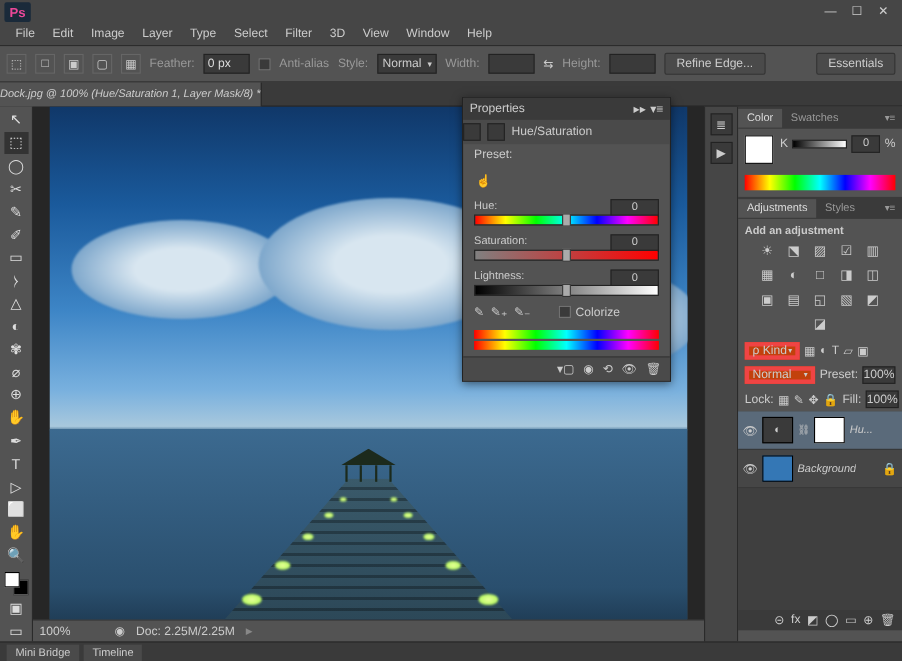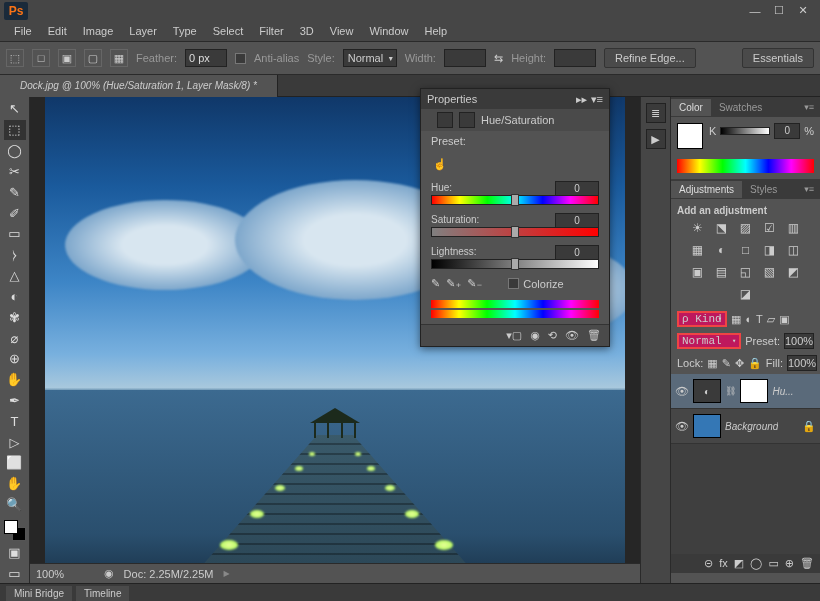--- a/index.html
+++ b/index.html
@@ -1,33 +1,33 @@
 <!DOCTYPE html>
 <html><head>
 <meta charset="utf-8">
 <style>
 * { margin:0; padding:0; box-sizing:border-box; font-family:Tahoma,Arial,sans-serif; font-size:11px; color:#ccc; user-select:none; }
 body { background:#464646; width:820px; height:601px; overflow:hidden; position:relative; }
 .titlebar { height:21px; background:#464646; display:flex; align-items:center; padding:0 4px; }
-.titlebar .logo { width:24px; height:18px; background:#1a2a3a; color:#f97316; font-weight:bold; font-size:12px; display:flex; align-items:center; justify-content:center; border-radius:2px; margin-right:6px; }
+.titlebar .logo { width:24px; height:18px; background:#1a2a3a; color:#ec4899; font-weight:bold; font-size:12px; display:flex; align-items:center; justify-content:center; border-radius:2px; margin-right:6px; }
 .titlebar .win-ctrls { margin-left:auto; display:flex; gap:10px; padding-right:6px; }
 .titlebar .win-ctrls span { width:14px; height:14px; display:flex; align-items:center; justify-content:center; cursor:pointer; }
 .menubar { height:21px; background:#464646; display:flex; align-items:center; padding:0 6px; border-bottom:1px solid #2a2a2a; }
 .menubar span { padding:0 8px; cursor:pointer; }
 .optbar { height:33px; background:#535353; display:flex; align-items:center; padding:0 6px; gap:8px; border-bottom:1px solid #2a2a2a; }
 .optbar .iconbox { width:18px; height:18px; border:1px solid #666; display:flex; align-items:center; justify-content:center; cursor:pointer; }
 .optbar .smallfield { width:42px; height:18px; background:#3a3a3a; border:1px solid #222; color:#ddd; padding:0 3px; display:flex; align-items:center; }
 .optbar .dropdown { width:54px; height:18px; background:#3a3a3a; border:1px solid #222; display:flex; align-items:center; padding:0 4px; cursor:pointer; position:relative; }
 .optbar .dropdown::after { content:"▾"; position:absolute; right:3px; font-size:8px; }
 .optbar .btn { height:20px; background:#4a4a4a; border:1px solid #333; padding:0 10px; display:flex; align-items:center; cursor:pointer; border-radius:2px; }
 .optbar .essentials { margin-left:auto; }
 .optbar label { color:#999; }
 .checkbox { width:11px; height:11px; border:1px solid #777; background:#3a3a3a; }
 .doc-tab-row { height:22px; background:#3a3a3a; display:flex; align-items:center; border-bottom:1px solid #222; }
-.doc-tab { height:22px; background:#535353; padding:0 20px; display:flex; align-items:center; font-style:italic; font-size:10px; border-right:1px solid #222; }
+.doc-tab { height:22px; background:#535353; padding:0 0; display:flex; align-items:center; font-style:italic; font-size:10px; border-right:1px solid #222; }
 .main { display:flex; height:486px; }
 .toolbar { width:30px; background:#535353; display:flex; flex-direction:column; align-items:center; padding-top:2px; gap:1px; border-right:1px solid #2a2a2a; }
 .toolbar .tool { width:22px; height:20px; display:flex; align-items:center; justify-content:center; cursor:pointer; font-size:13px; color:#ddd; }
 .toolbar .tool.sel { background:#333; }
 .toolbar .swatches { margin-top:4px; width:22px; height:22px; position:relative; }
 .toolbar .swatches .fg { width:14px; height:14px; background:#fff; border:1px solid #000; position:absolute; top:0; left:0; }
 .toolbar .swatches .bg { width:14px; height:14px; background:#000; border:1px solid #555; position:absolute; bottom:0; right:0; }
 .canvaswrap { flex:1; background:#262626; display:flex; flex-direction:column; position:relative; }
 .canvas { flex:1; display:flex; align-items:center; justify-content:center; overflow:hidden; }
 .dockimg { width:580px; height:480px; position:relative; overflow:hidden; }
@@ -59,38 +59,38 @@
 .panel-body { padding:6px; }
 .color-panel .sw { width:26px; height:26px; background:#fff; border:1px solid #000; float:left; margin-right:6px; }
 .color-panel .krow { display:flex; align-items:center; gap:4px; }
 .color-panel .slider { flex:1; height:8px; background:linear-gradient(to right,#000,#fff); border:1px solid #222; }
 .color-panel .val { width:26px; height:16px; background:#3a3a3a; border:1px solid #222; text-align:center; font-size:10px; line-height:14px; }
 .spectrum { height:14px; margin:4px 6px 6px; background:linear-gradient(to right,red,#ff0,#0f0,#0ff,#00f,#f0f,red); }
 .adj-panel .title { font-weight:bold; font-size:10px; margin-bottom:4px; }
 .adj-icons { display:flex; flex-wrap:wrap; gap:6px; justify-content:center; }
 .adj-icons span { width:18px; height:16px; display:flex; align-items:center; justify-content:center; cursor:pointer; font-size:12px; color:#ccc; }
 .layers-panel .filter-row, .layers-panel .mode-row, .layers-panel .lock-row { display:flex; align-items:center; gap:4px; padding:3px 6px; font-size:10px; }
-.layers-panel .dd { flex:0 0 50px; height:16px; background:#be185d; border:2px solid #ef4444; padding:0 3px; display:flex; align-items:center; position:relative; cursor:pointer;font-family:Liberation Mono, monospace; }
+.layers-panel .dd { flex:0 0 50px; height:16px; background:#c2410c; border:4px solid #ef4444; padding:0 3px; display:flex; align-items:center; position:relative; cursor:pointer; }
 .layers-panel .dd::after { content:"▾"; font-size:7px; position:absolute; right:3px; }
 .layers-panel .nf { width:30px; height:16px; background:#3a3a3a; border:1px solid #222; text-align:center; line-height:14px; }
 .layer-list { background:#464646; }
 .layer-row { display:flex; align-items:center; height:35px; padding:0 4px; gap:4px; border-bottom:1px solid #333; cursor:pointer; }
 .layer-row.sel { background:#5a6a7a; }
 .layer-row .eye { width:14px; text-align:center; }
 .layer-row .thumb { width:28px; height:24px; background:#3477b5; border:1px solid #000; }
 .layer-row .thumb.mask { background:#fff; }
 .layer-row .thumb.adj { background:#3a3a3a; display:flex; align-items:center; justify-content:center; font-size:10px; }
 .layer-row .name { font-size:10px; font-style:italic; overflow:hidden; }
 .layer-footer { display:flex; justify-content:flex-end; gap:6px; padding:3px 6px; background:#3a3a3a; font-size:10px; }
 .layer-footer span { cursor:pointer; }
 
 .props-panel { position:absolute; top:88px; left:420px; width:190px; background:#535353; border:1px solid #222; box-shadow:0 2px 8px rgba(0,0,0,.5); z-index:50; }
 .props-panel .hdr { height:20px; background:#3a3a3a; display:flex; align-items:center; padding:0 6px; }
 .props-panel .hdr .ctrls { margin-left:auto; display:flex; gap:4px; font-size:9px; }
-.props-panel .subhdr { height:22px; display:flex; align-items:center; padding:0 16px; gap:6px; background:#4a4a4a; }
+.props-panel .subhdr { height:22px; display:flex; align-items:center; padding:0 0; gap:6px; background:#4a4a4a; }
 .props-panel .subhdr .icon { width:16px; height:16px; background:#3a3a3a; border:1px solid #222; }
 .props-panel .row { padding:4px 10px; }
 .props-panel .preset-row { display:flex; align-items:center; gap:6px; }
 .props-panel .dd { flex:1; height:17px; background:#3a3a3a; border:1px solid #222; padding:0 4px; display:flex; align-items:center; position:relative; cursor:pointer; }
 .props-panel .dd::after { content:"▾"; font-size:7px; position:absolute; right:4px; }
 .props-panel .hand { width:18px; height:18px; display:flex; align-items:center; justify-content:center; }
 .props-panel .slider-row label { font-size:10px;margin-top:14px; }
 .props-panel .slider-row .valbox { float:right; width:44px; height:16px; background:#3a3a3a; border:1px solid #222; text-align:center; line-height:14px; font-size:10px; }
 .props-panel .track { height:10px; margin-top:2px; border:1px solid #222; position:relative; cursor:pointer; }
 .props-panel .track .thumb { position:absolute; top:-2px; left:50%; transform:translateX(-50%); width:8px; height:12px; background:#aaa; border:1px solid #333; }

